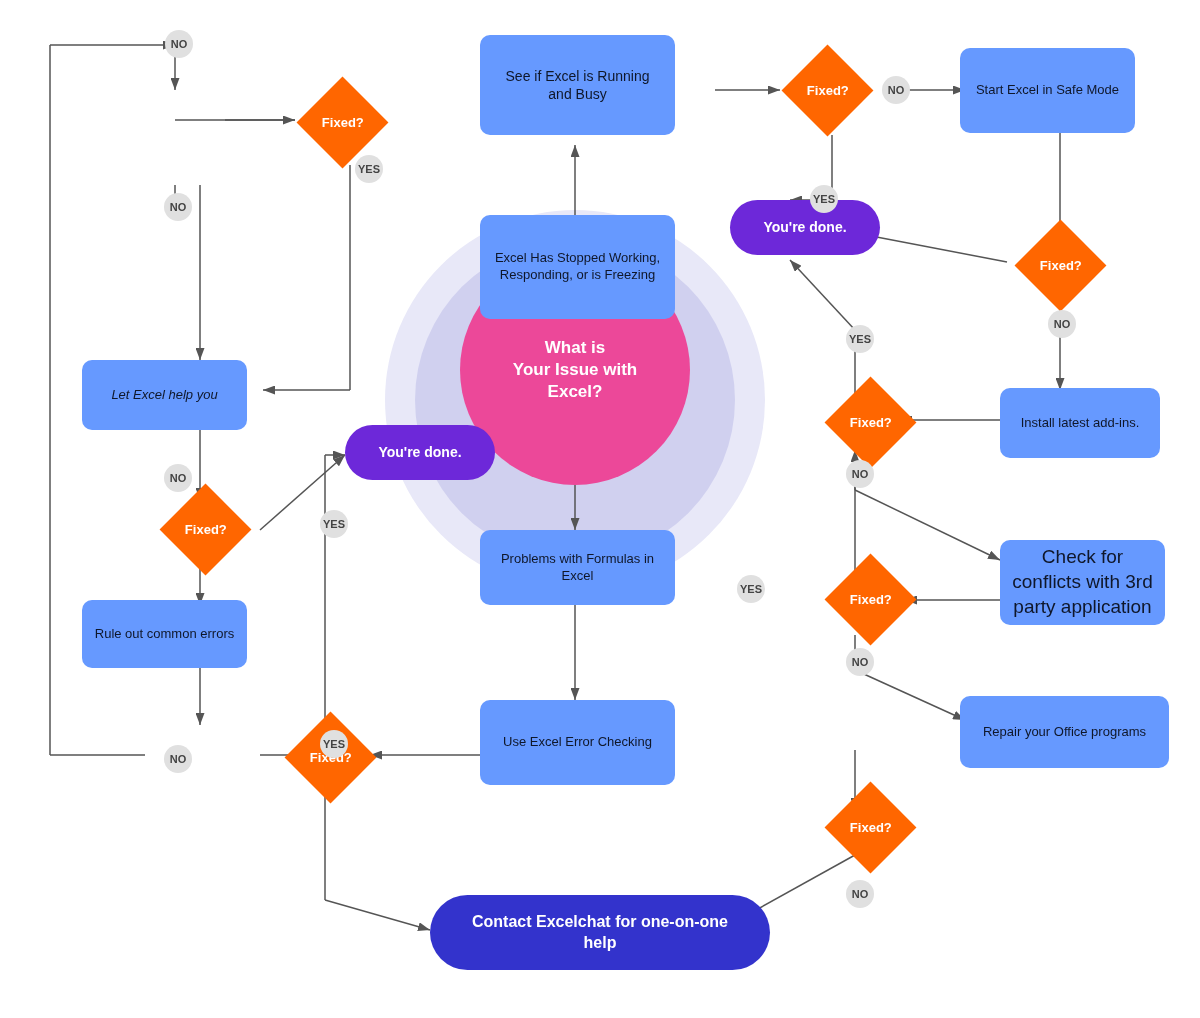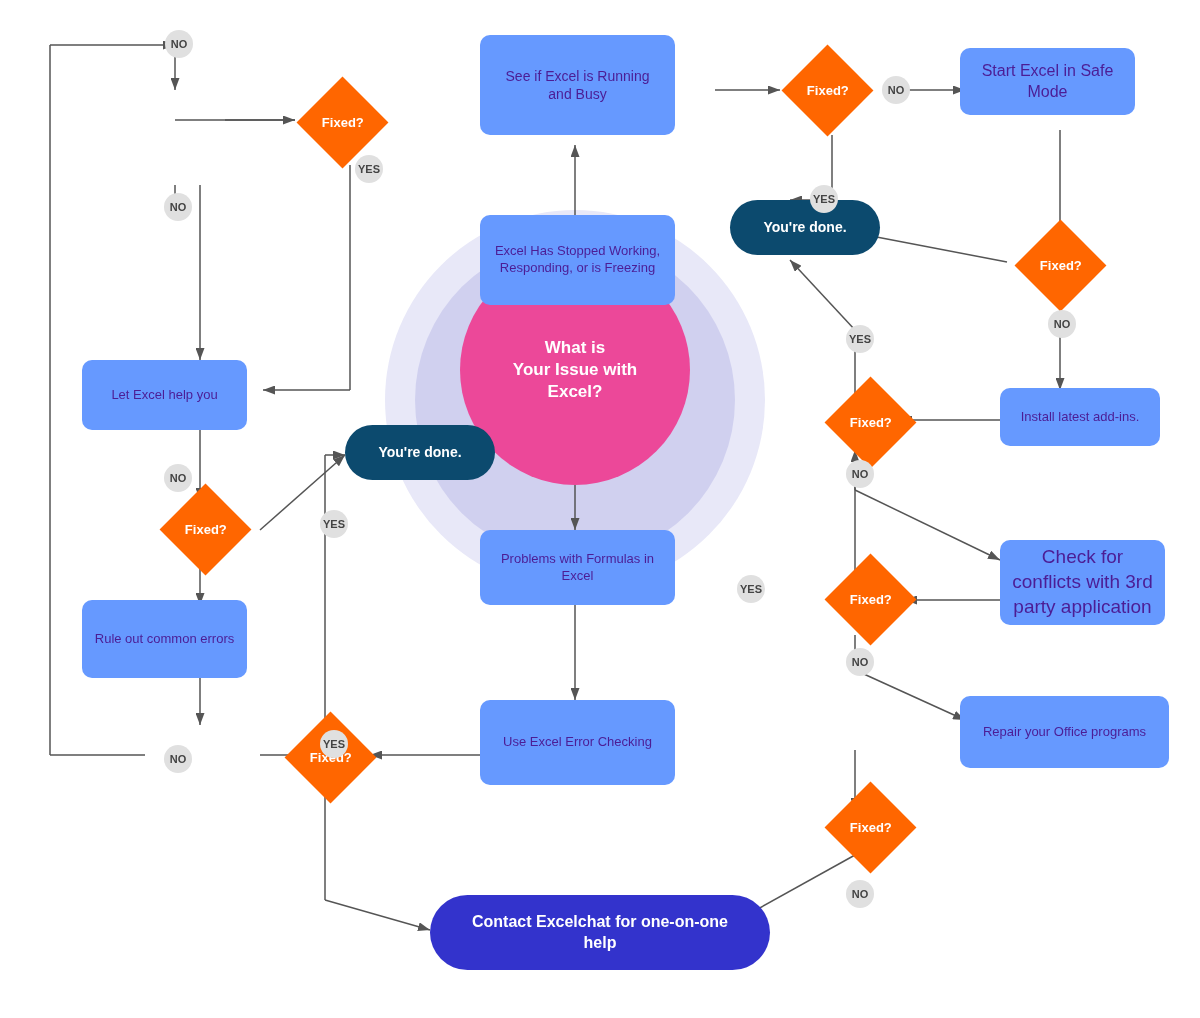--- a/index.html
+++ b/index.html
@@ -22,31 +22,31 @@
       display: flex;
       align-items: center;
       justify-content: center;
       text-align: center;
       font-size: 13px;
       font-weight: 500;
       line-height: 1.3;
     }
     .box-blue {
       background: #6699ff;
-      color: #4c1d95;
+      color: #0f172a;
       border-radius: 10px;
       padding: 8px 12px;
     }
     .box-purple {
       background: #ec4899;
       color: #fff;
       border-radius: 50%;
     }
     .box-green {
-      background: #0c4a6e;
+      background: #6d28d9;
       color: #fff;
       border-radius: 30px;
       padding: 10px 20px;
     }
     .box-contact {
       background: #3333cc;
       color: #fff;
       border-radius: 40px;
       font-size: 16px;
       font-weight: 700;
@@ -203,42 +203,42 @@
     <span>What is
 Your Issue with
 Excel?</span>
   </div>
 
   <div class="node box-blue" style="left:480px;top:35px;width:195px;height:100px;font-size:14px;">
     <span>See if Excel is
 Running and Busy</span>
   </div>
 
-  <div class="node box-blue" style="left:480px;top:215px;width:195px;height:90px;font-size:13px;">
+  <div class="node box-blue" style="left:480px;top:215px;width:195px;height:104px;font-size:13px;">
     <span>Excel Has Stopped
 Working, Responding,
 or is Freezing</span>
   </div>
 
   <div class="node box-blue" style="left:480px;top:530px;width:195px;height:75px;font-size:13px;">
     <span>Problems with
 Formulas in Excel</span>
   </div>
 
   <div class="node box-blue" style="left:480px;top:700px;width:195px;height:85px;font-size:13px;text-align:right;">
     <span>Use Excel
 Error Checking</span>
   </div>
 
-  <div class="node box-blue" style="left:960px;top:48px;width:175px;height:67px;font-size:16px;">
+  <div class="node box-blue" style="left:960px;top:48px;width:175px;height:85px;font-size:13px;">
     <span>Start Excel in
 Safe Mode</span>
   </div>
 
-  <div class="node box-blue" style="left:1000px;top:388px;width:160px;height:58px;font-size:13px;">
+  <div class="node box-blue" style="left:1000px;top:388px;width:160px;height:70px;font-size:13px;">
     <span>Install latest
 add-ins.</span>
   </div>
 
   <div class="node box-blue" style="left:1000px;top:540px;width:165px;height:85px;font-size:19px;">
     <span>Check for conflicts
 with 3rd party
 application</span>
   </div>
 
@@ -246,25 +246,25 @@
     <span>Repair your
 Office programs</span>
   </div>
 
   <div class="node box-contact" style="left:430px;top:895px;width:340px;height:75px;font-size:16px;">
     <span>Contact Excelchat
 for one-on-one help</span>
   </div>
 
 
-  <div class="node box-blue" style="left:82px;top:360px;width:165px;height:70px;font-size:13px;">
+  <div class="node box-blue" style="left:82px;top:360px;width:165px;height:70px;font-size:13px;font-style:italic;">
     <span>Let Excel help you</span>
   </div>
 
-  <div class="node box-blue" style="left:82px;top:600px;width:165px;height:78px;font-size:13px;">
+  <div class="node box-blue" style="left:82px;top:600px;width:165px;height:68px;font-size:13px;">
     <span>Rule out
 common errors</span>
   </div>
 
   <div class="node box-green" style="left:345px;top:425px;width:150px;height:55px;font-size:14px;font-weight:700;">
     <span>You're done.</span>
   </div>
 
   <div class="node box-green" style="left:730px;top:200px;width:150px;height:55px;font-size:14px;font-weight:700;">
     <span>You're done.</span>

